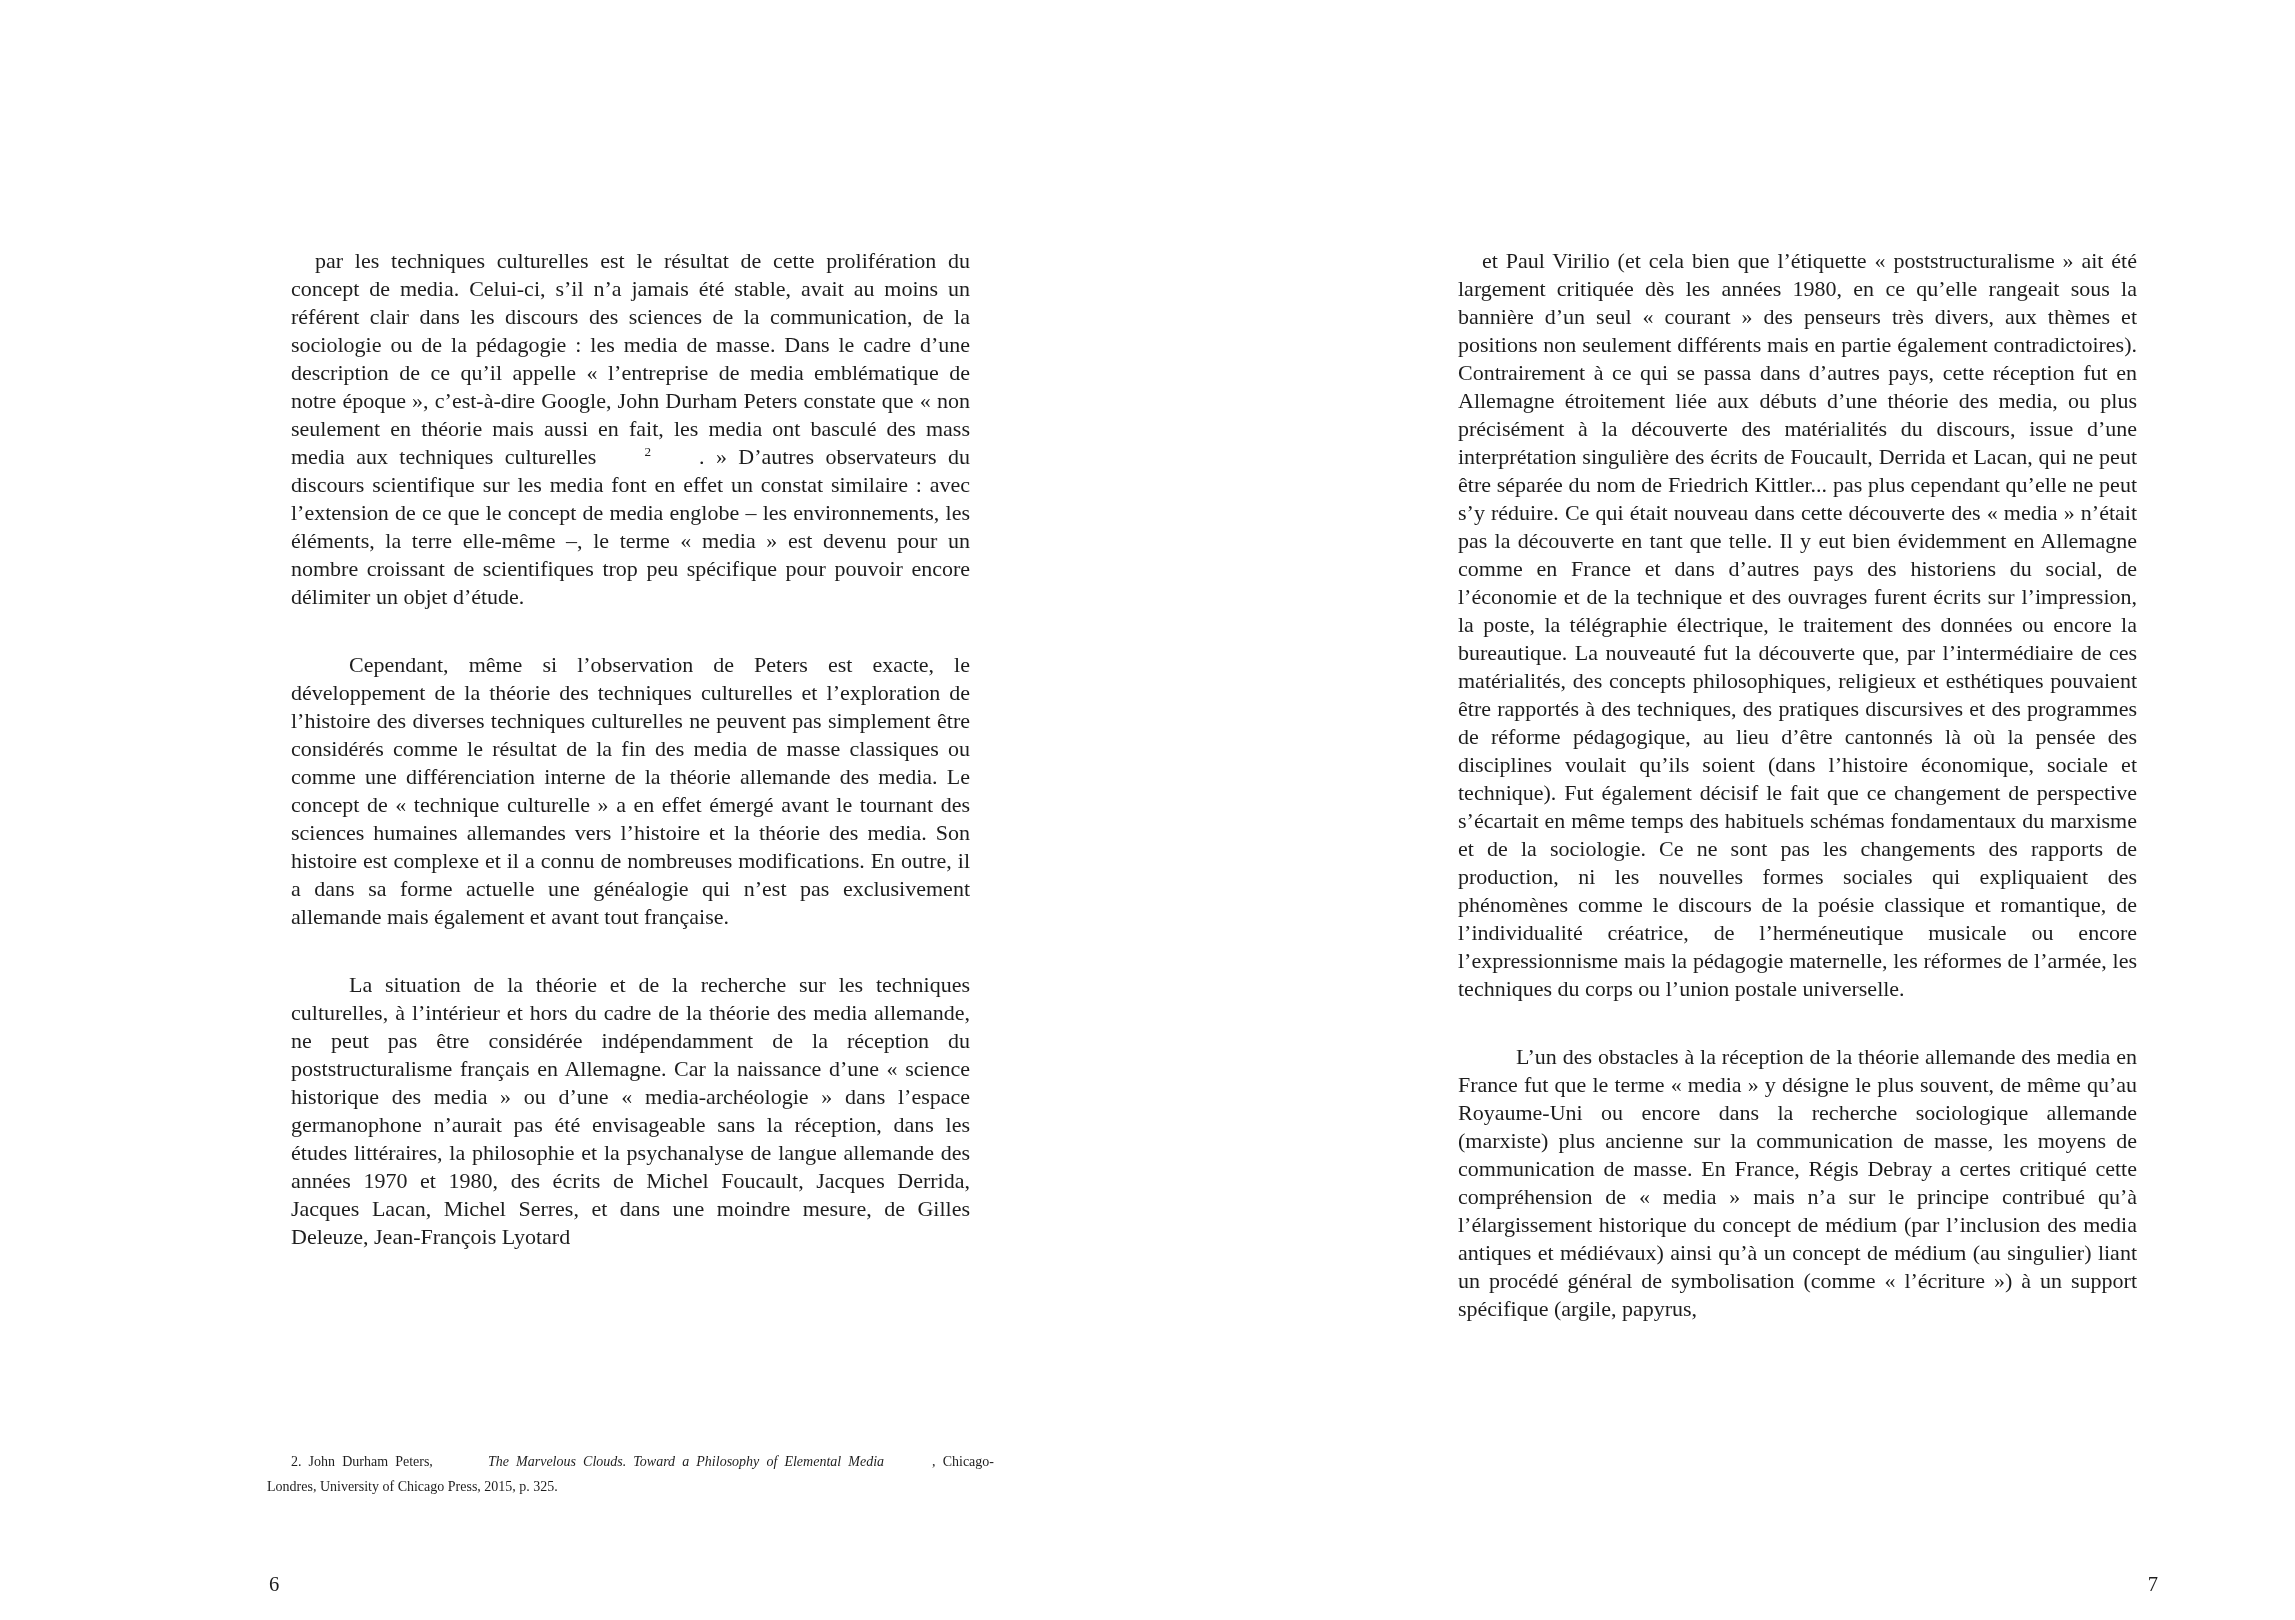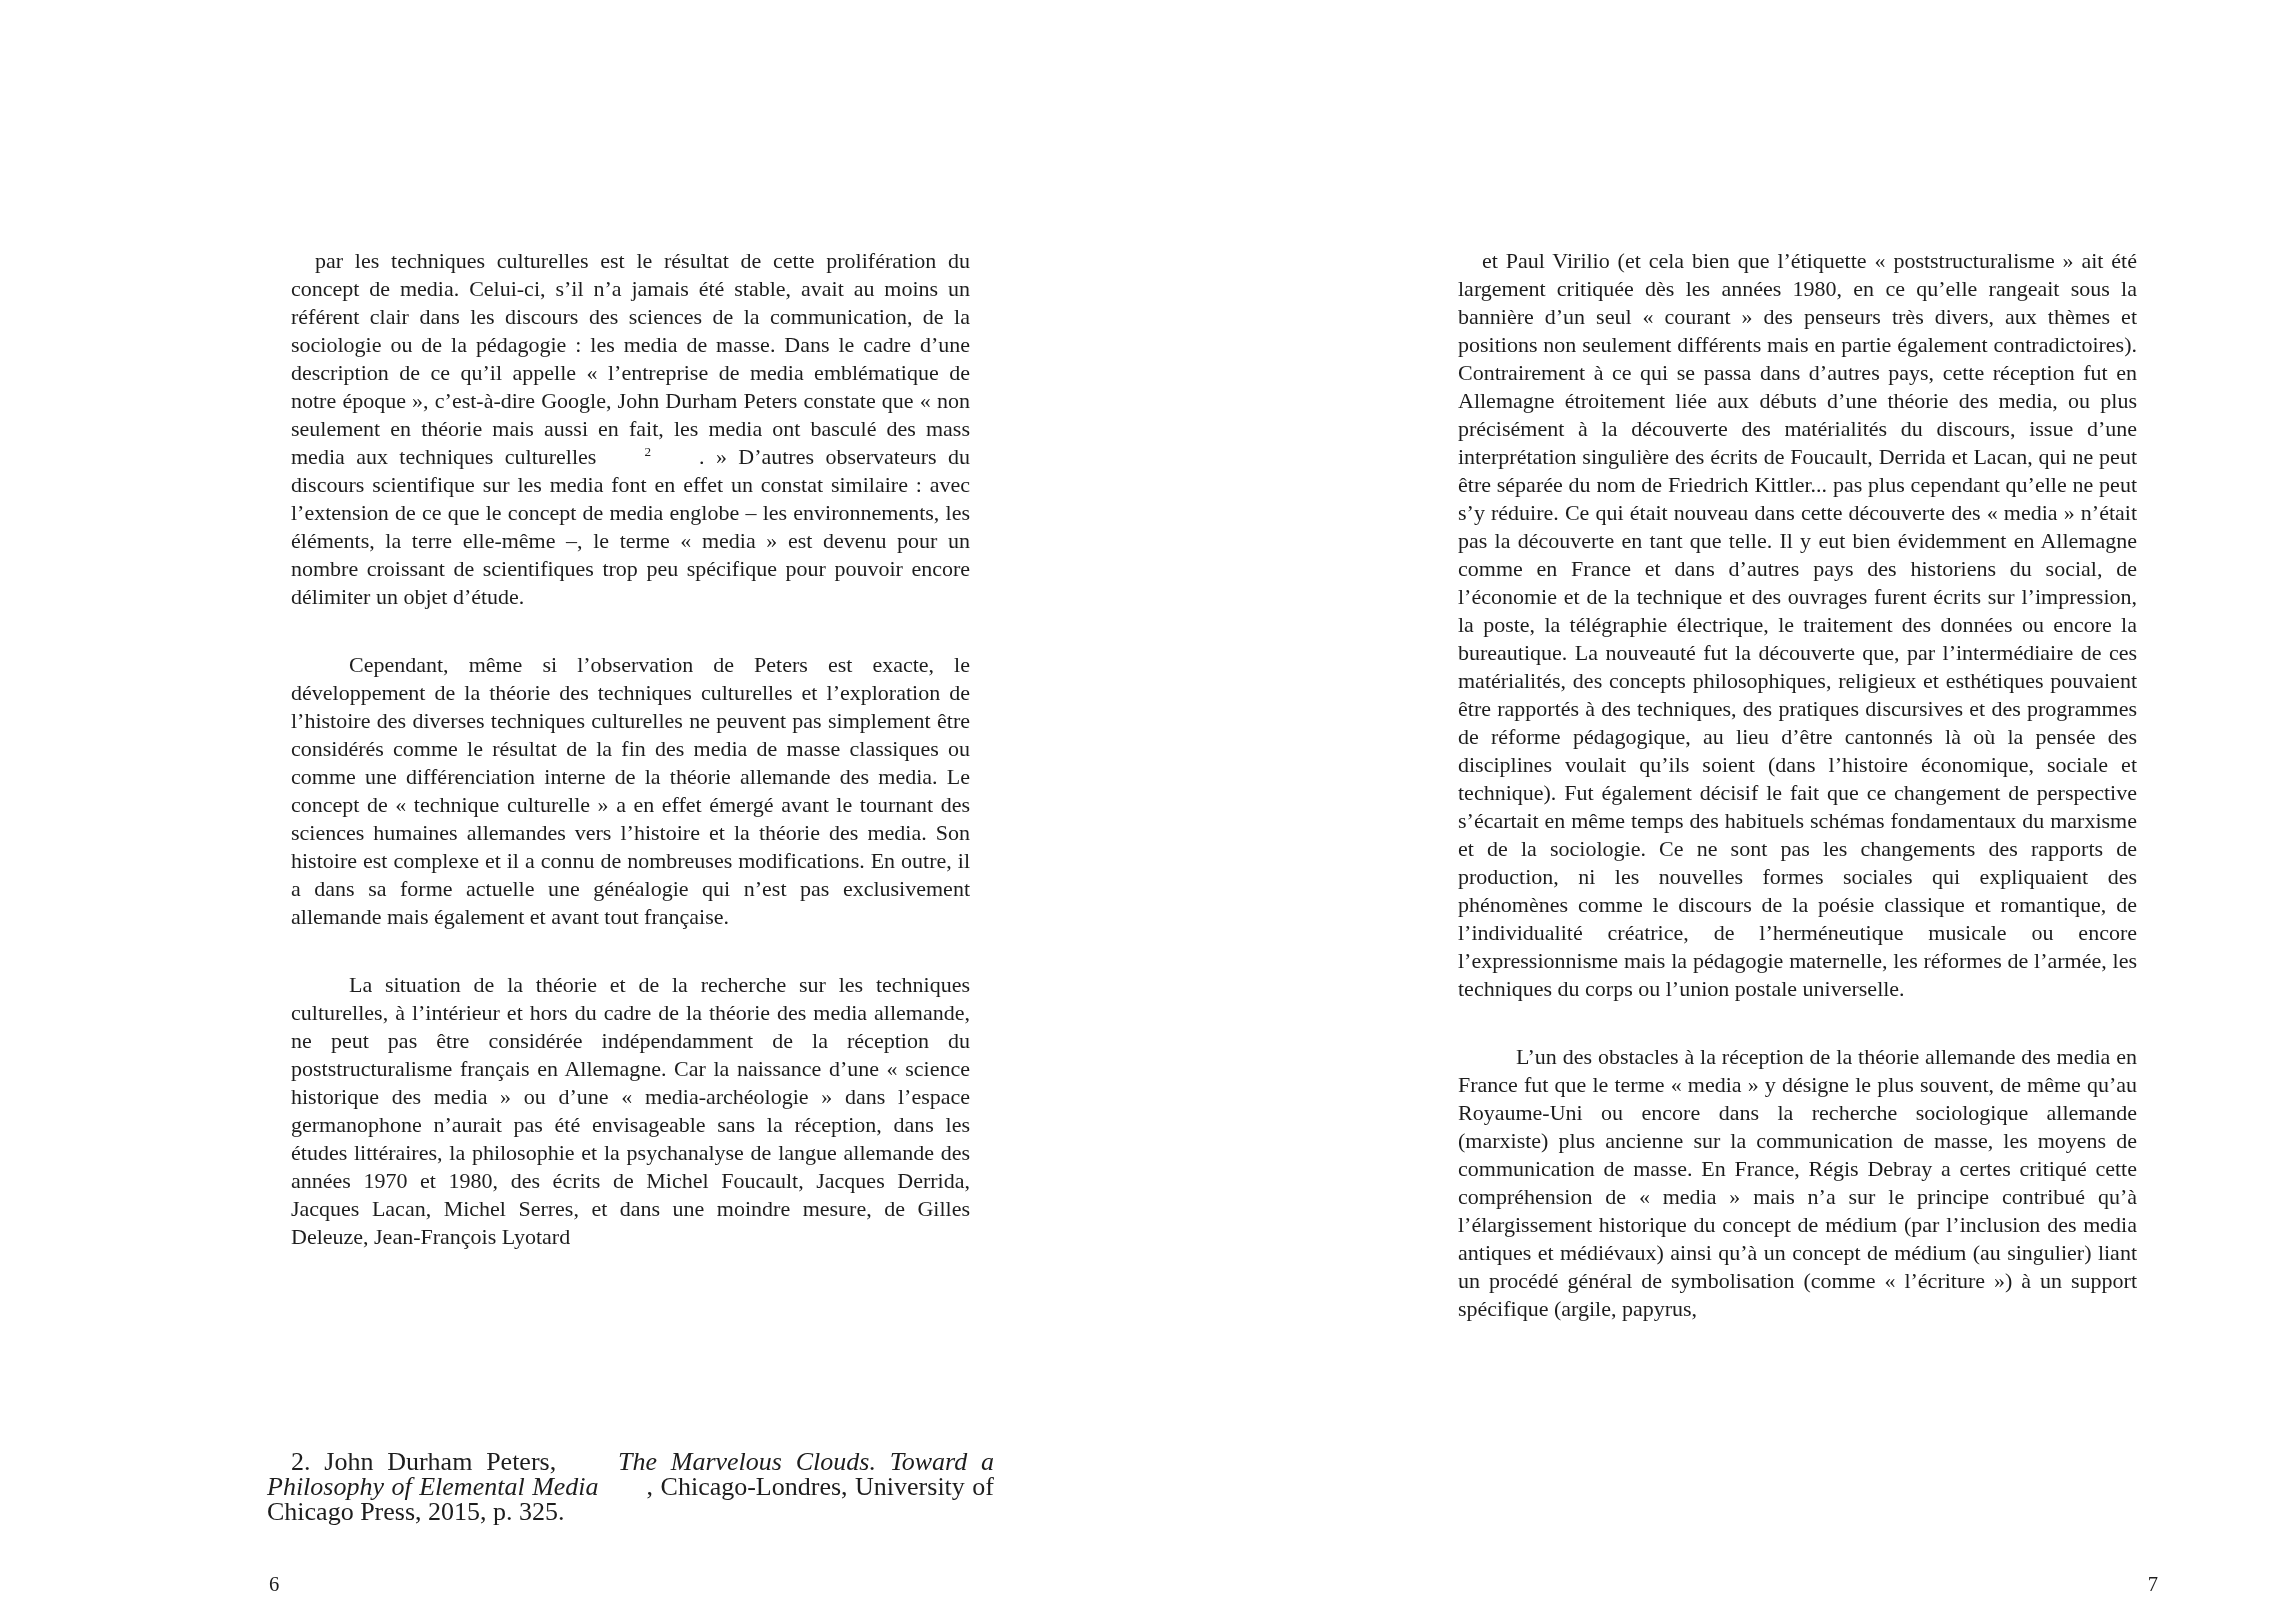--- a/index.html
+++ b/index.html
@@ -35,21 +35,21 @@
   sup {
     font-size: 0.6em;
     vertical-align: super;
     line-height: 0;
   }
 
   .footnote {
     position: absolute;
     top: 1385px;
     width: 759px;
-    font-size: 26px;
+    font-size: 14px;
     line-height: 25px;
     text-align: justify;
   }
   .page-left .footnote { left: 203px; }
 
   .page-number {
     position: absolute;
     top: 1509px;
     font-size: 20.6px;
   }

